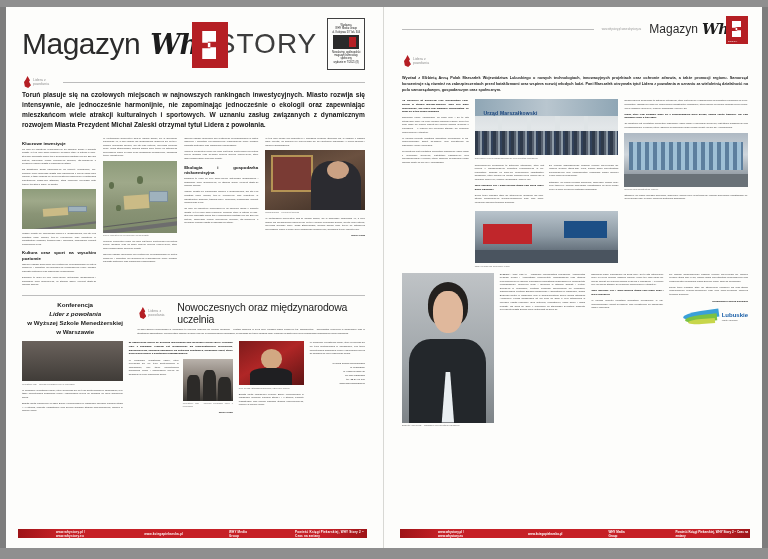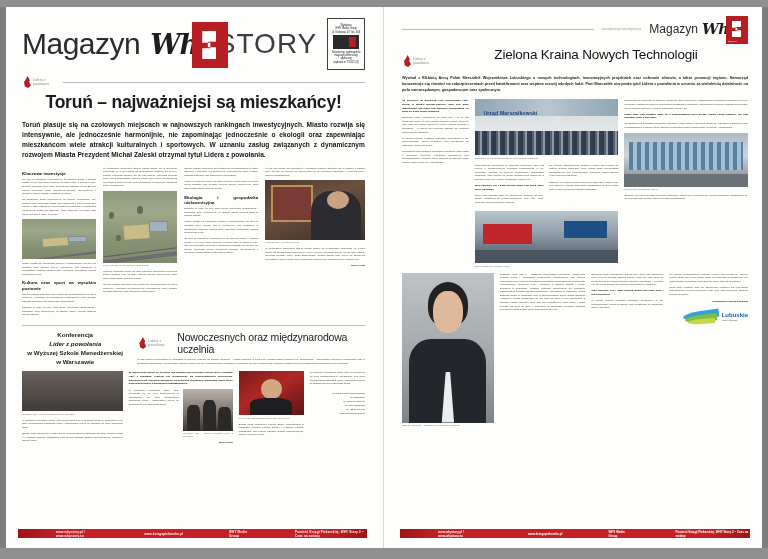--- a/index.html
+++ b/index.html
@@ -177,21 +177,20 @@
       </div>
 
       <div class="rule-row">
         <div class="mini-logo">
           <span class="flame"></span>
           <span class="mtxt">Lidera z powołania</span>
         </div>
         <div class="rule-line"></div>
       </div>
 
-      <div class="headline-l">Toruń – najważniejsi są mieszkańcy!</div>
       <div class="lede">Toruń plasuje się na czołowych miejscach w najnowszych rankingach inwestycyjnych. Miasto rozwija się intensywnie, ale jednocześnie harmonijnie, nie zapominając jednocześnie o ekologii oraz zapewniając mieszkańcom wiele atrakcji kulturalnych i sportowych. W uznaniu zasług związanych z dynamicznym rozwojem Miasta Prezydent Michał Zaleski otrzymał tytuł Lidera z powołania.</div>
 
       <div class="cols3">
         <div class="col" style="width:23%">
           <div class="sub-h">Kluczowe inwestycje</div>
           <div class="txtblock">
             <p>Co roku na inwestycje przeznacza-ne są ogromne środki z budżetu miasta. W tym roku Toruń zakończy pierwsze etapy w katego-rii inwe-stycyjnej kilkunastu projek-tów o szacunkowej wartości pra-wie 250 mln złotych, wspierając rozwój kluczowych dziedzin, sta-nowiących o dynamice rozwoju miasta w najbliższych latach.</p>
             <p>Na dodatkowe środki nakierowa-ne są projekty ekologiczne, pro-mowane przez samorząd miasta oraz współpraca z innymi ośrod-kami regionu, a także budowa no-wych przestrzeni publicznych i rewitalizacja zabytkowych obsza-rów Starówki, która corocznie przyciąga setki tysięcy turystów z kraju i ze świata.</p>
           </div>
           <div class="photo aerial" style="height:40px;margin-top:3px">
@@ -359,21 +358,20 @@
           </span>
         </div>
       </div>
 
       <div class="rp-titlerow">
         <div class="mini-logo" style="margin-top:8px">
           <span class="flame"></span>
           <span class="mtxt">Lidera z powołania</span>
         </div>
         <div class="rp-title">
-          <div>Zielona Kraina Nowych Technologii</div>
         </div>
       </div>
 
       <div class="rp-lede">Wywiad z Elżbietą Anną Polak Marszałek Województwa Lubuskiego o nowych technologiach, innowacyjnych projektach oraz ochronie zdrowia, a także promocji regionu. Samorząd koncentruje się również na zabezpieczeniach przed kataklizmami oraz wspiera rozwój młodych ludzi. Pani Marszałek otrzymała tytuł Lidera z powołania w uznaniu za wieloletnią działalność na polu samorządowym, gospodarczym oraz społecznym.</div>
 
       <div class="rp-cols">
         <div class="col" style="width:20%">
           <div class="txtblock">
             <p class="qa-q">Od dziewięciu lat przewo-dzi Pani Województwu Lubu-skiemu w stopniu Marszał-kowskim. Jakie były plany Wizerunkowe, gdy przed Pani Marszałek Województwa. Co wiąże się w tym czasie osiągnąć?</p>
             <p>Samorząd mamy zarządzanie od 2012 roku i są to lata intensywnej pracy na rzecz rozwoju naszego regionu. Przez ten czas udało się przede wszyst-kim zmienić sposób myślenia o Lubuskiem – z regionu pery-feryjnego staliśmy się regionem nowoczesnym i otwartym.</p>

